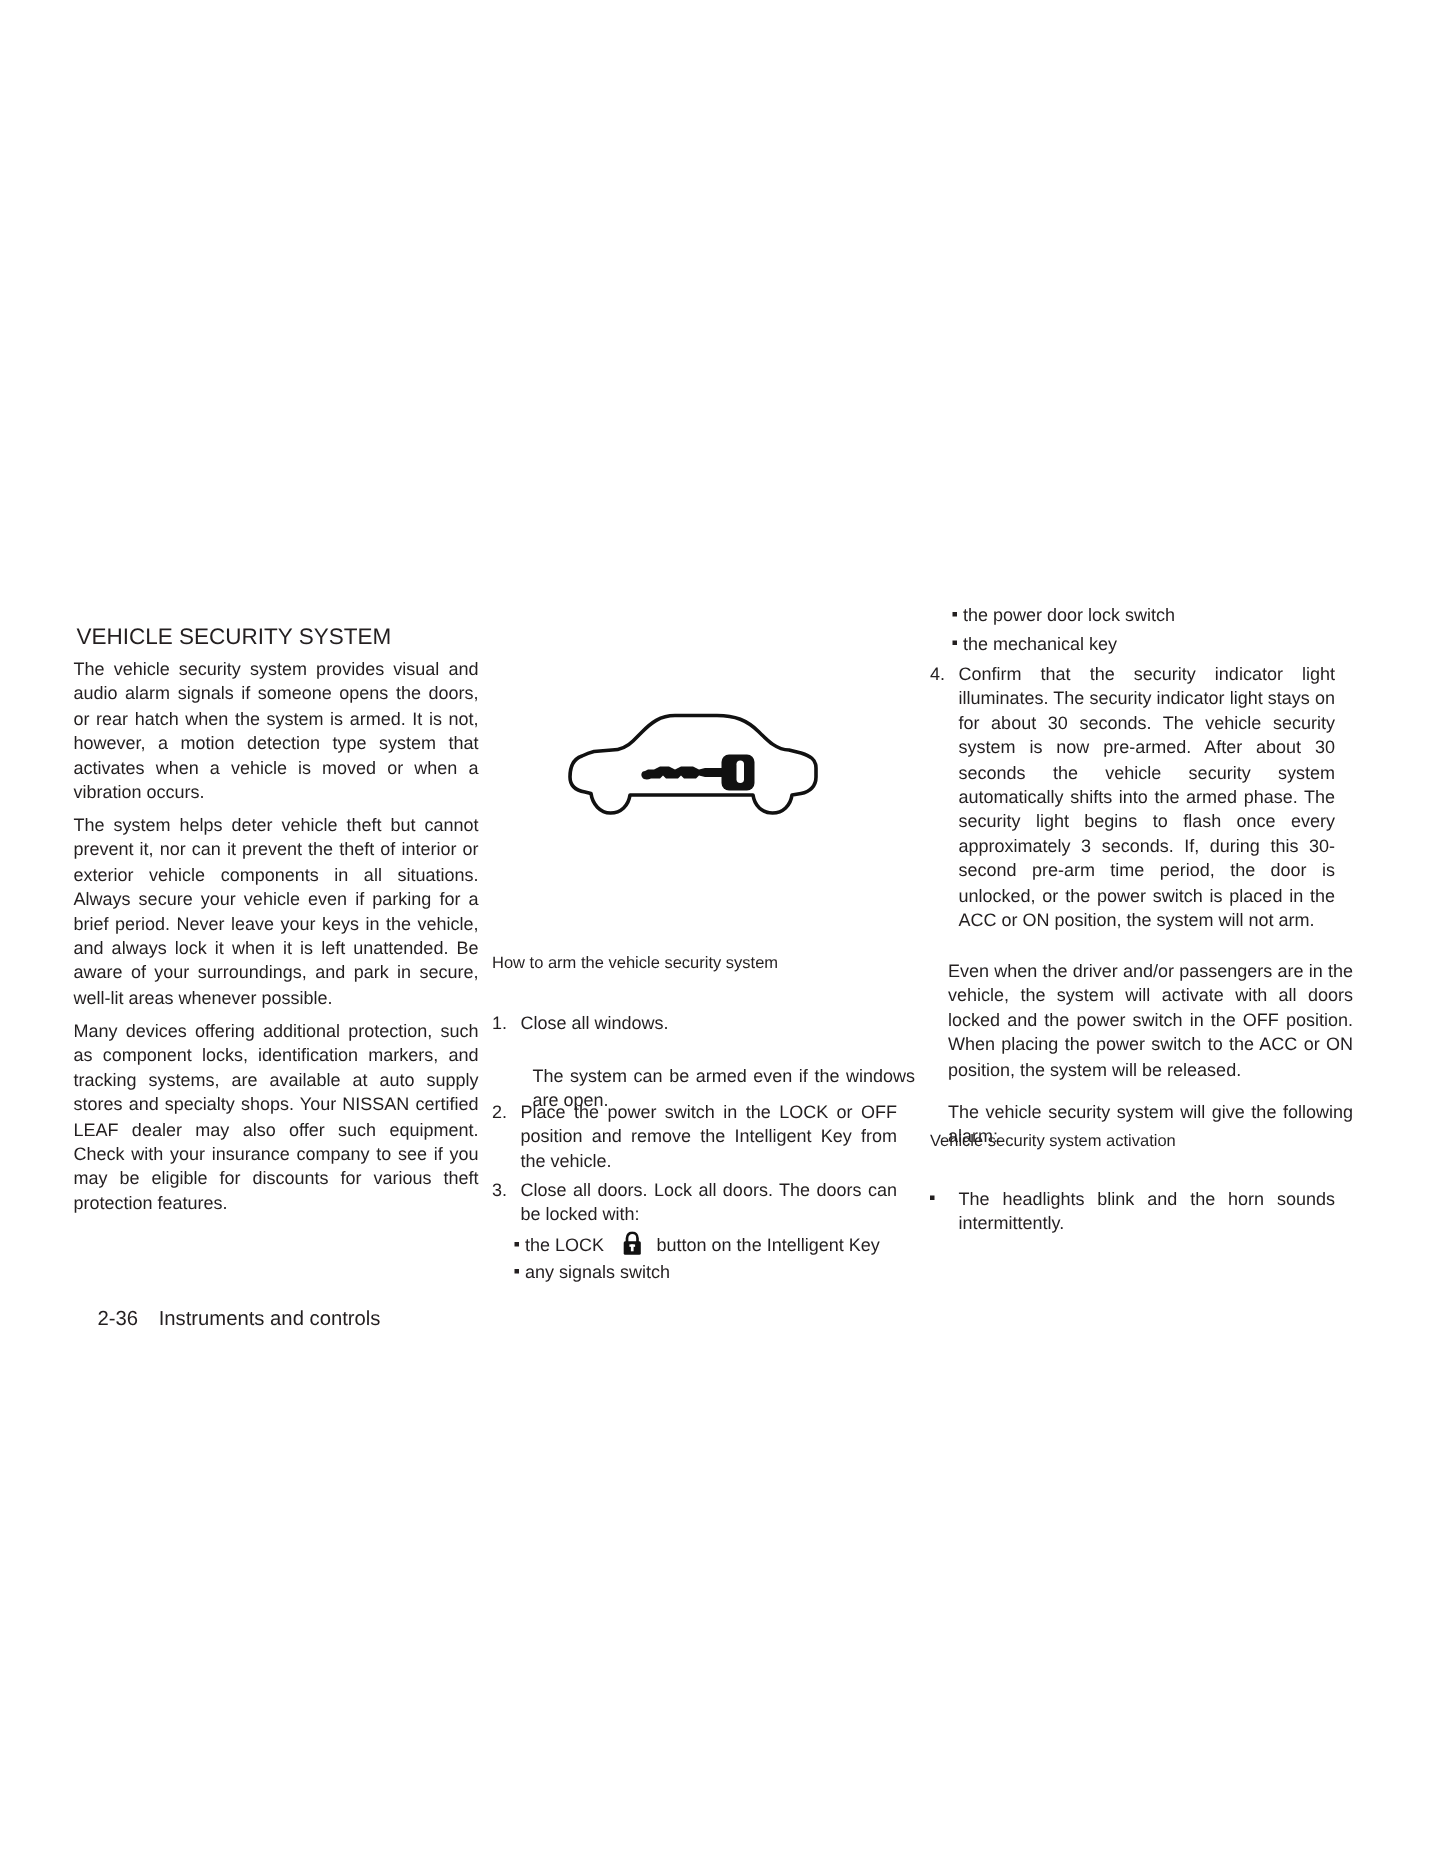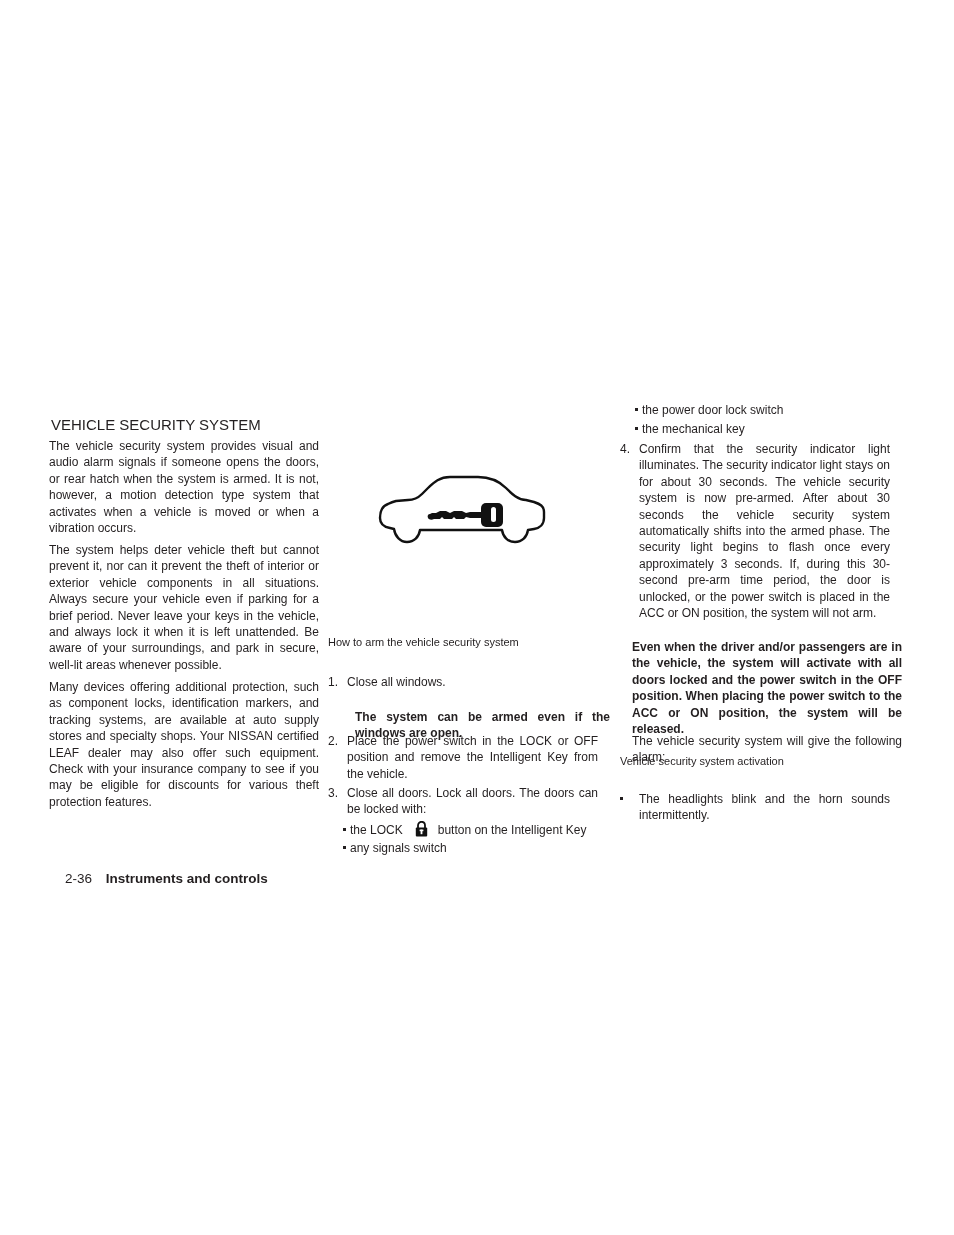--- a/index.html
+++ b/index.html
@@ -6,21 +6,21 @@
   body { width: 954px; height: 1235px; position: relative; overflow: hidden;
          font-family: "Liberation Sans", sans-serif; color: #231f20; }
   .col { position: absolute; top: 0; }
   .col-left  { left: 37px;  width: 270px; }
   .col-mid   { left: 328px; width: 270px; }
   .col-right { left: 620px; width: 270px; }
   .h1 { position: absolute; font-size: 15px; font-weight: normal; letter-spacing: 0; line-height: 18px; margin: 14px; }
   .h2 { position: absolute; font-size: 11px; font-weight: normal; line-height: 18px; margin: 0; }
   .p { position: absolute; font-size: 12px; line-height: 16.4px; text-align: justify; margin: 12px; }
   .p.last { text-align-last: left; }
-  .bold { font-weight: bold; }
+  .bold { font-weight: normal; }
   .li { position: absolute; font-size: 12px; line-height: 16.4px; text-align: justify; }
   .li .num { position: absolute; left: 0; top: 0; }
   .li .txt { display: block; margin-left: 19px; text-align: justify; text-align-last: left; }
   .bullet { position: absolute; font-size: 12px; line-height: 16.4px; }
   .bullet .dot { display: inline-block; width: 3px; height: 3px; background: #231f20; vertical-align: middle; margin-right: 4px; position: relative; top: -1px; }
   .figure { position: absolute; left: 378px; top: 474px; width: 168px; height: 76px; }
   .lock-icon { display: inline-block; width: 13px; height: 16px; vertical-align: -3px; margin: 0 10px 0 12px; }
   .footer { position: absolute; left: 37px; top: 870px; font-size: 13.5px; line-height: 18px; margin-left: 28px; }
   .footer .pg { margin-right: 10px; }
 </style>

